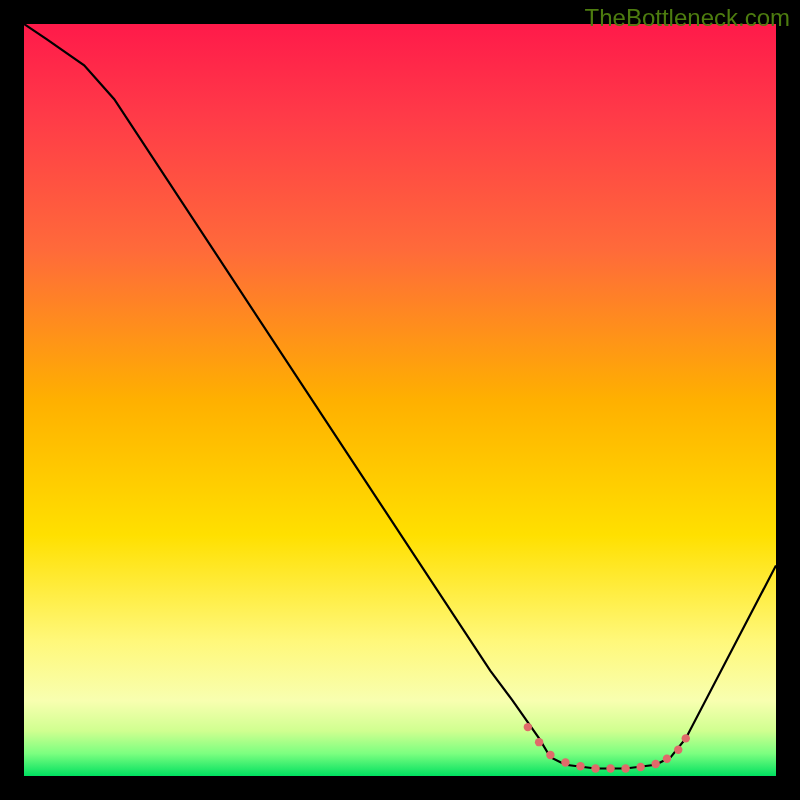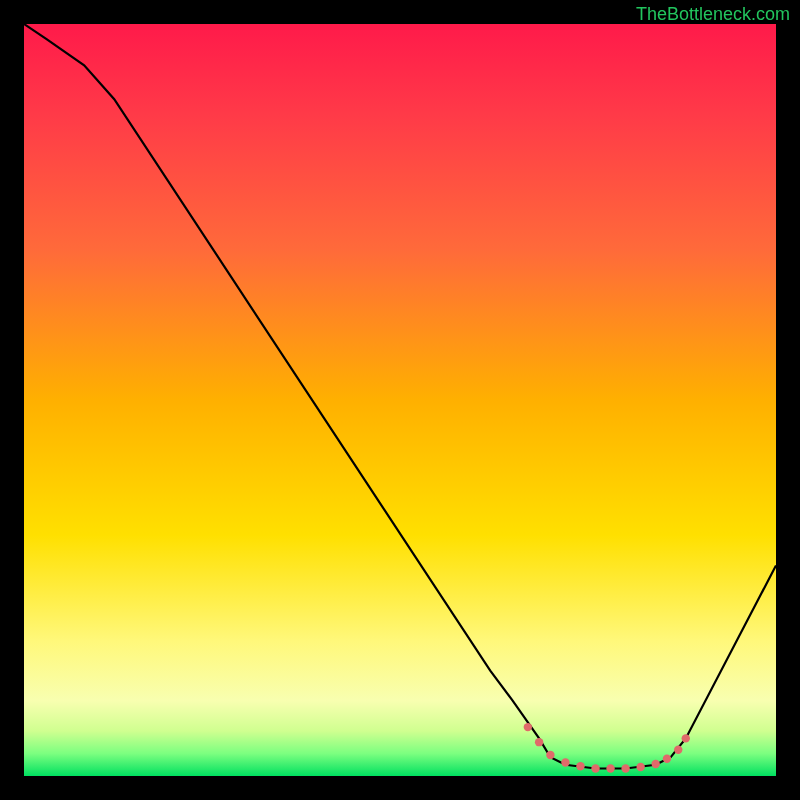--- a/index.html
+++ b/index.html
@@ -8,22 +8,22 @@
     width: 800px;
     height: 800px;
     background: #000;
     position: relative;
     font-family: Arial, sans-serif;
   }
   .watermark {
     position: absolute;
     top: 4px;
     right: 10px;
-    color: #22c55e;
-    font-size: 18px;
+    color: #4d7c0f;
+    font-size: 24px;
     font-weight: 500;
     z-index: 10;
   }
   .plot-area {
     position: absolute;
     left: 24px;
     top: 24px;
     width: 752px;
     height: 752px;
     overflow: hidden;

